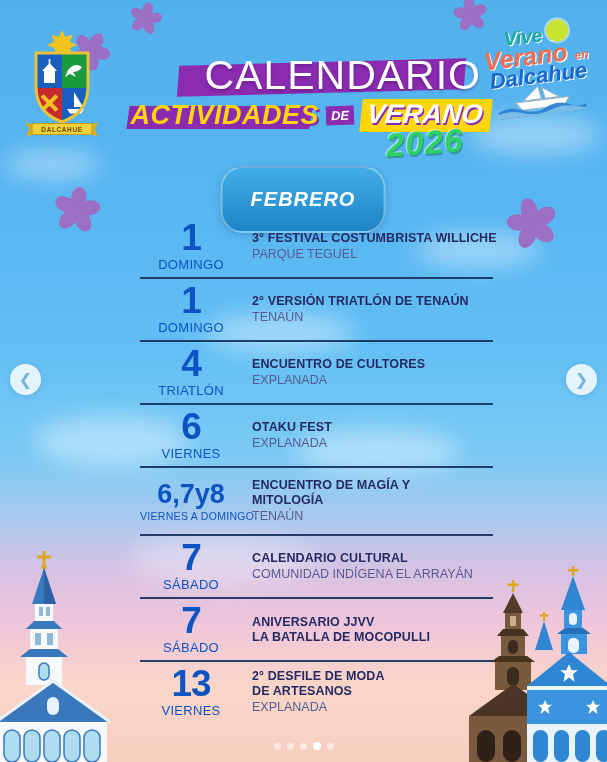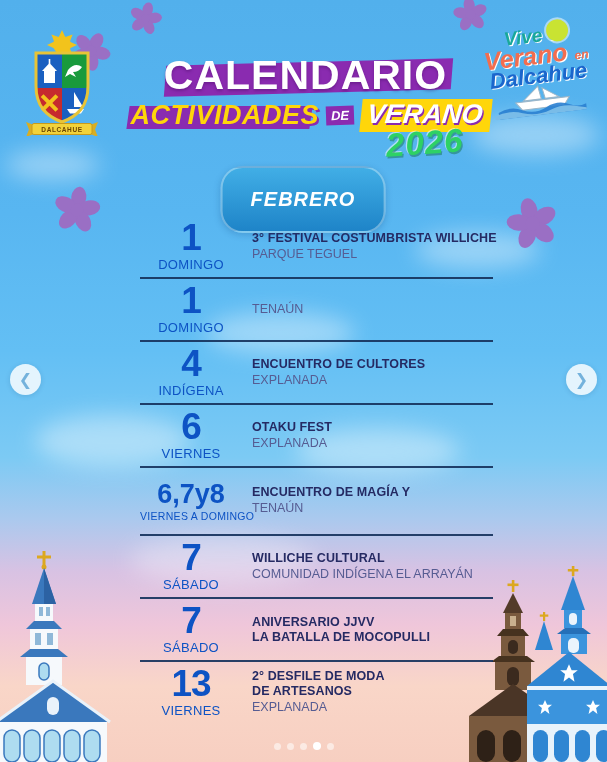--- a/index.html
+++ b/index.html
@@ -9,22 +9,22 @@
     background:linear-gradient(180deg,
       #52b0ec 0%, #58b6f1 28%, #63bff4 46%, #7ccaf4 60%,
       #aac9ee 68%, #d8c2e3 75%, #efc6da 82%, #f9d6c8 90%, #f7cfc1 100%);
   }
   
   .cloud{position:absolute;background:#fff;border-radius:50%;filter:blur(11px);opacity:.38;}
   
   .flower{position:absolute;}
   
   .t-calendario{
-    position:absolute;left:143px;top:55px;width:325px;text-align:center;
-    font-size:41px;font-weight:700;color:#ffffff;letter-spacing:1px;line-height:1;
+    position:absolute;left:156px;top:55px;width:325px;text-align:right;
+    font-size:41px;font-weight:400;color:#ffffff;letter-spacing:1px;line-height:1;
     text-shadow:0 2px 3px rgba(60,10,90,.35);z-index:6;
   }
   .t-calendario::before{
     content:"";position:absolute;left:22px;right:16px;top:7px;bottom:3px;
     background:#8a2bb0;transform:rotate(-1.5deg) skew(-6deg);z-index:-1;
   }
   .t-sub{
     position:absolute;left:138px;top:99px;width:345px;z-index:6;
     display:flex;justify-content:center;align-items:center;gap:7px;text-align:right;
   }
@@ -229,29 +229,30 @@
       </div>
     </div>
     <div class="divider"></div>
 
     <div class="row">
       <div class="date-col">
         <div class="date-num">1</div>
         <div class="date-day">DOMINGO</div>
       </div>
       <div class="info-col">
+        <div class="ev-title">2° VERSIÓN TRIATLÓN DE TENAÚN</div>
         <div class="ev-venue">TENAÚN</div>
       </div>
     </div>
     <div class="divider"></div>
 
     <div class="row">
       <div class="date-col">
         <div class="date-num">4</div>
-        <div class="date-day">INDÍGENA</div>
+        <div class="date-day">TRIATLÓN</div>
       </div>
       <div class="info-col">
         <div class="ev-title">ENCUENTRO DE CULTORES</div>
 
         <div class="ev-venue">EXPLANADA</div>
       </div>
     </div>
     <div class="divider"></div>
 
     <div class="row">
@@ -267,32 +268,33 @@
     </div>
     <div class="divider"></div>
 
     <div class="row tall">
       <div class="date-col">
         <div class="date-num sm">6,7y8</div>
         <div class="date-day sm">VIERNES A DOMINGO</div>
       </div>
       <div class="info-col">
         <div class="ev-title">ENCUENTRO DE MAGÍA Y</div>
+        <div class="ev-title">MITOLOGÍA</div>
         <div class="ev-venue">TENAÚN</div>
       </div>
     </div>
     <div class="divider"></div>
 
     <div class="row">
       <div class="date-col">
         <div class="date-num">7</div>
         <div class="date-day">SÁBADO</div>
       </div>
       <div class="info-col">
-        <div class="ev-title">WILLICHE CULTURAL</div>
+        <div class="ev-title">CALENDARIO CULTURAL</div>
 
         <div class="ev-venue">COMUNIDAD INDÍGENA EL ARRAYÁN</div>
       </div>
     </div>
     <div class="divider"></div>
 
     <div class="row">
       <div class="date-col">
         <div class="date-num">7</div>
         <div class="date-day">SÁBADO</div>

